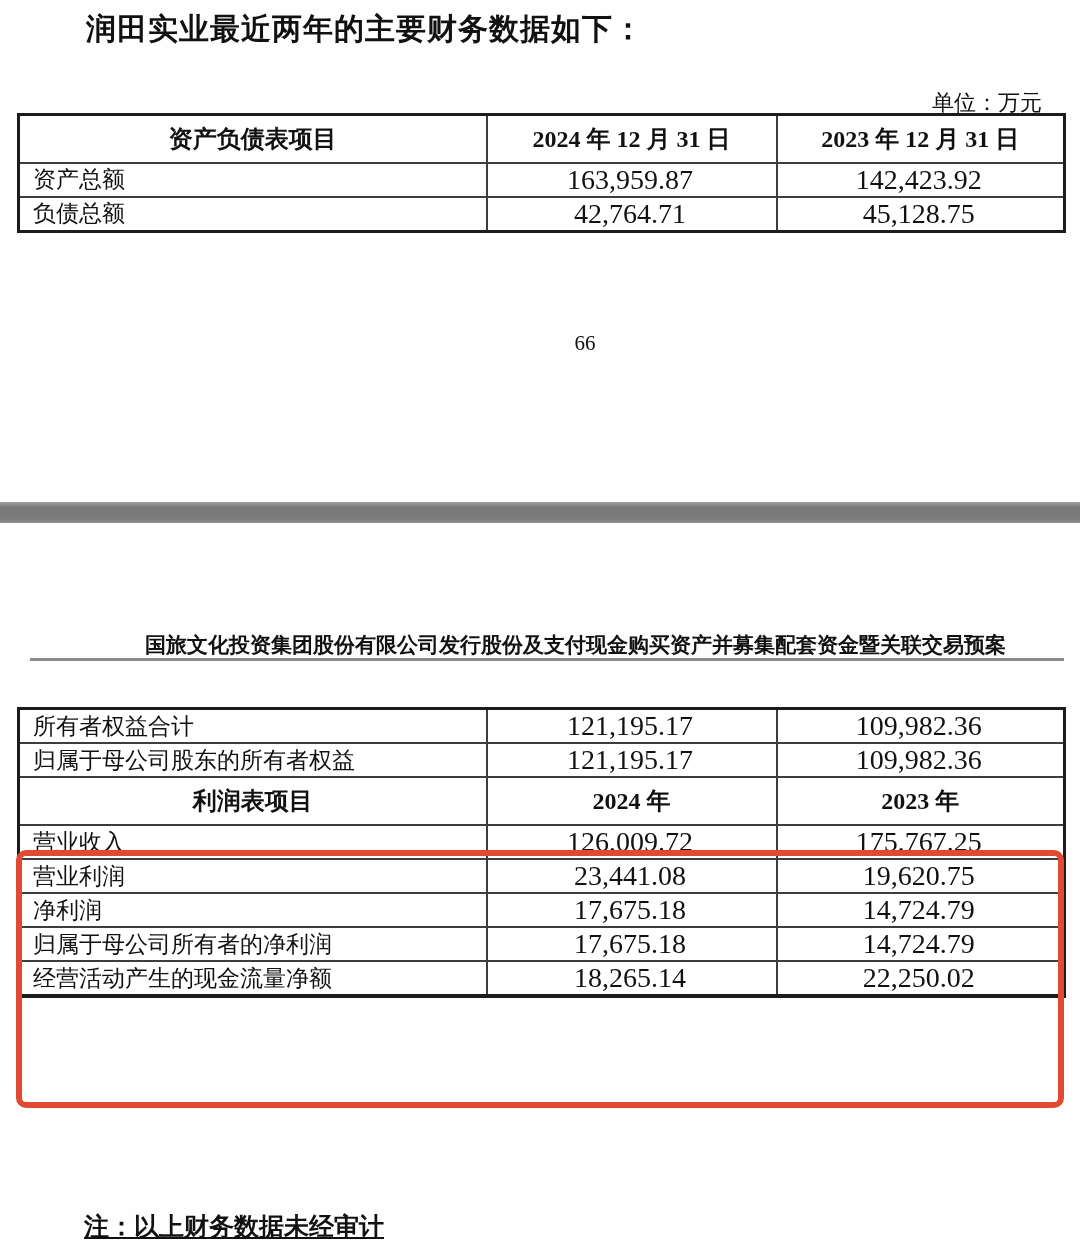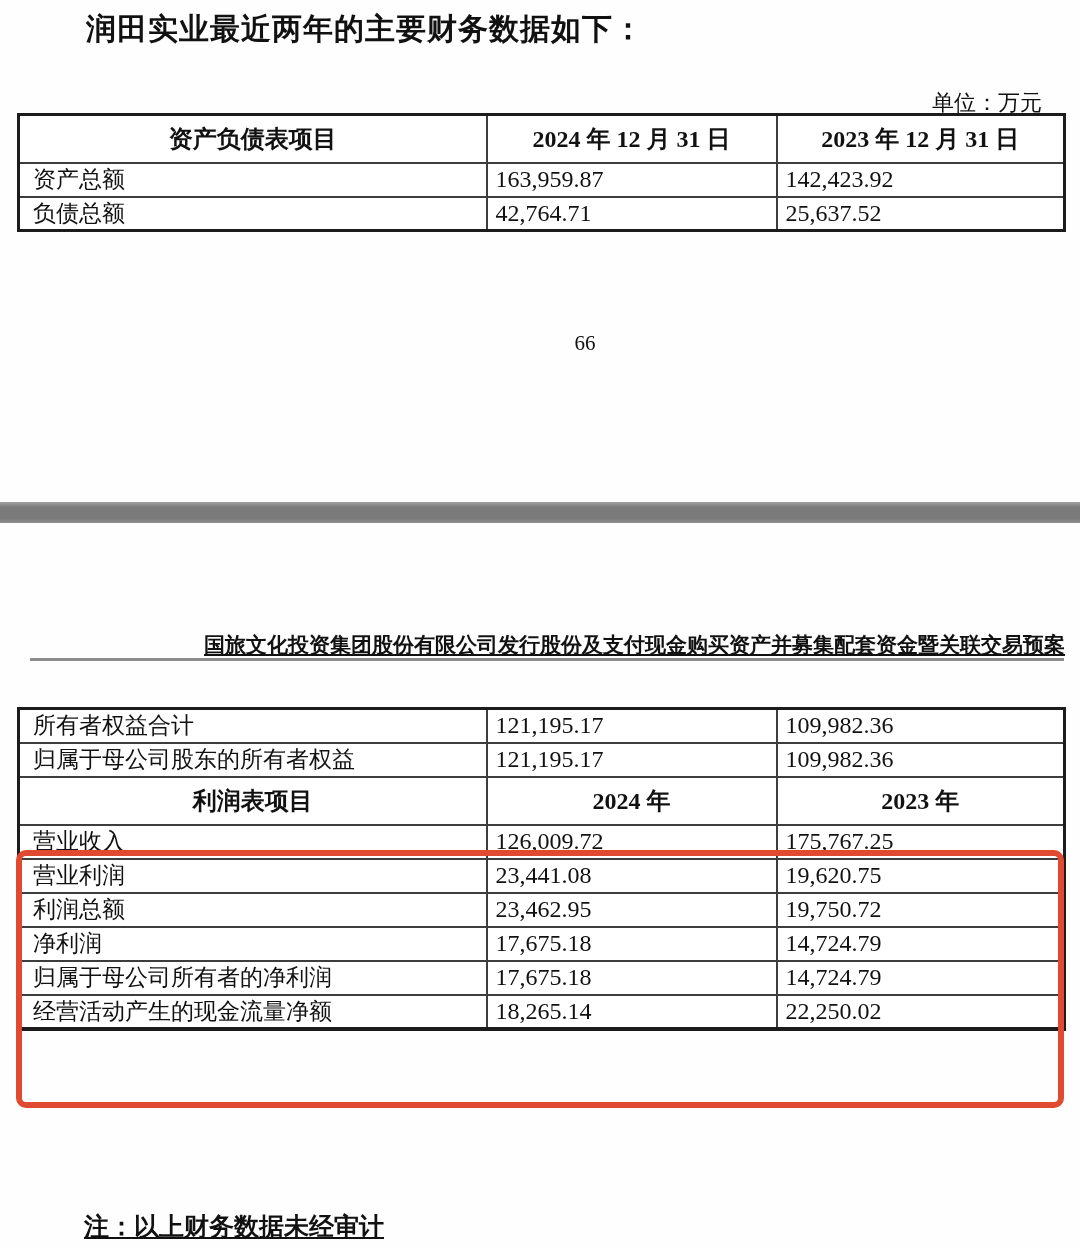--- a/index.html
+++ b/index.html
@@ -23,33 +23,33 @@
   #table1{top:113px;}
   #table2{top:707px;border-bottom-width:4px;padding-left:36px;}
   col.c1{width:468px;} col.c2{width:290px;} col.c3{width:288px;}
   tr{height:34px;}
   tr.hdr{height:48px;}
   td{
     border:2px solid #3d3d3d;vertical-align:middle;
     overflow:hidden;white-space:nowrap;
   }
   td.label{text-align:left;padding:0 8px 0 13px;font-size:23px;}
-  td.num{text-align:left;padding:0 11px 0 8px;font-size:24px;}
+  td.num{text-align:center;padding:0 11px 0 8px;font-size:28px;}
   td.head{text-align:center;font-weight:bold;font-size:24px;padding:0 4px;}
   .page-number{
     position:absolute;top:331px;left:85px;width:1000px;
     text-align:center;font-size:21px;
   }
   .page-break-bar{
     position:absolute;top:502px;left:0;width:1080px;height:21px;
     background:#7a7a7a;
   }
   .p2-header{
     position:absolute;top:631px;left:145px;width:920px;
-    text-align:right;font-size:21px;font-weight:bold;white-space:nowrap;text-decoration:underline;
+    text-align:left;font-size:21px;font-weight:bold;white-space:nowrap;
   }
   .p2-rule{
     position:absolute;top:658px;left:30px;width:1034px;height:3px;
     background:#8c8c8c;
   }
   .red-box{
     position:absolute;left:16px;top:850px;width:1048px;height:258px;
     border:6px solid #df4a30;border-radius:10px;
     pointer-events:none;box-sizing:border-box;
   }
@@ -78,21 +78,21 @@
         <td class="head">2023 年 12 月 31 日</td>
       </tr>
       <tr>
         <td class="label">资产总额</td>
         <td class="num">163,959.87</td>
         <td class="num">142,423.92</td>
       </tr>
       <tr>
         <td class="label">负债总额</td>
         <td class="num">42,764.71</td>
-        <td class="num">25,637.52</td>
+        <td class="num">45,128.75</td>
       </tr>
     </tbody>
 </table>
 
 <div class="page-number">66</div>
 
 <div class="page-break-bar" id="page-break-bar" style="background: linear-gradient(rgb(162, 162, 162), rgb(122, 122, 122) 25%, rgb(122, 122, 122) 80%, rgb(145, 145, 145));"></div>
 
 <div class="p2-header">国旅文化投资集团股份有限公司发行股份及支付现金购买资产并募集配套资金暨关联交易预案</div>
 <div class="p2-rule"></div>
@@ -123,25 +123,20 @@
         <td class="label">营业收入</td>
         <td class="num">126,009.72</td>
         <td class="num">175,767.25</td>
       </tr>
       <tr>
         <td class="label">营业利润</td>
         <td class="num">23,441.08</td>
         <td class="num">19,620.75</td>
       </tr>
       <tr>
-        <td class="label">利润总额</td>
-        <td class="num">23,462.95</td>
-        <td class="num">19,750.72</td>
-      </tr>
-      <tr>
         <td class="label">净利润</td>
         <td class="num">17,675.18</td>
         <td class="num">14,724.79</td>
       </tr>
       <tr>
         <td class="label">归属于母公司所有者的净利润</td>
         <td class="num">17,675.18</td>
         <td class="num">14,724.79</td>
       </tr>
       <tr>

